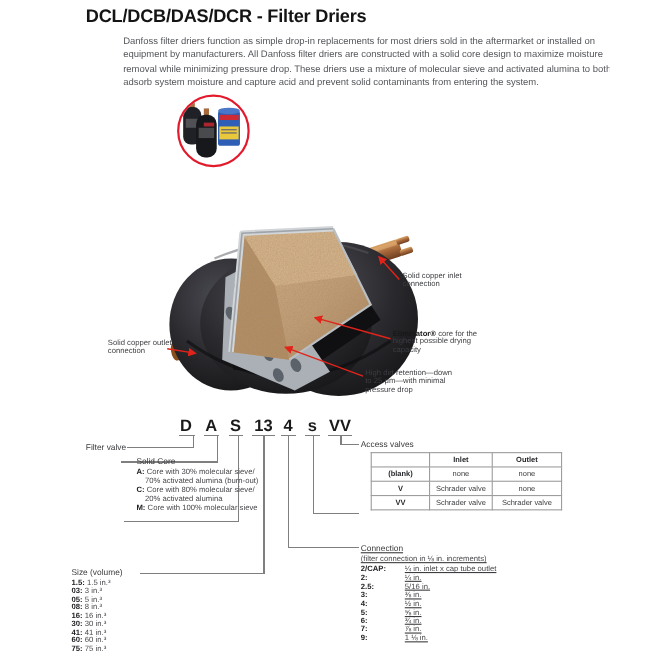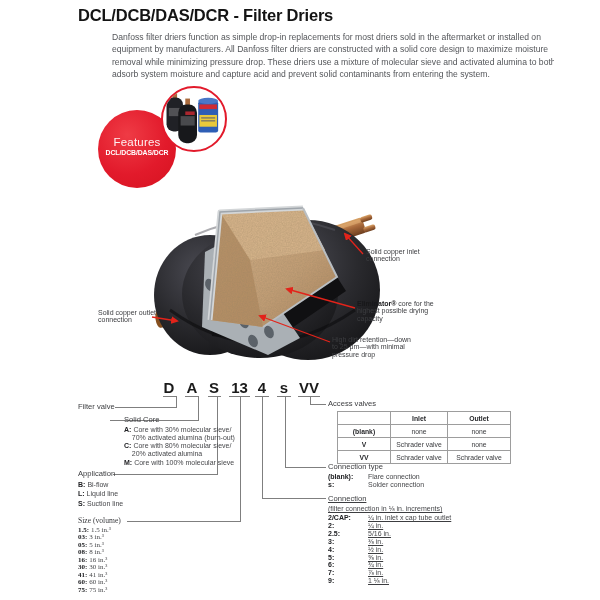--- a/index.html
+++ b/index.html
@@ -40,21 +40,21 @@
 
   
   .sec-title{font-size:7.6px;color:#3a3b3e;}
   .sec-items{font-size:7px;color:#46474a;}
   .sec-items .li b{color:#202124;margin-right:2px;}
   #sec-filter-drier{left:78px;top:402px;}
   #sec-solid-core{left:78px;top:415px;margin-left:46px;}
   #sec-solid-core .sec-items{line-height:8.15px;margin-top:2px;}
   #sec-application{left:78px;top:469px;}
   #sec-application .sec-items{line-height:9.4px;margin-top:2px;}
-  #sec-size{left:78px;top:516px;font-family:Liberation Serif, serif;}
+  #sec-size{left:65px;top:516px;}
   #sec-size .sec-items{line-height:7.45px;margin-top:2px;}
   #sec-access{left:328px;top:399px;}
   #sec-conn-type{left:328px;top:462px;}
   #sec-conn-type .sec-items{line-height:8px;margin-top:2px;}
   #sec-connection{left:328px;top:494px;text-decoration:underline;}
   #sec-connection .sub{font-size:7px;color:#46474a;margin-top:2px;}
   #sec-connection .sec-items{line-height:7.9px;margin-top:2px;}
   .cw{display:inline-block;width:38px;}
 
   
@@ -68,24 +68,20 @@
   svg{display:block;}
 </style>
 </head>
 <body>
 
 <div id="page">
 
   <div class="abs" id="title">DCL/DCB/DAS/DCR - Filter Driers</div>
   <div class="abs" id="intro">Danfoss filter driers function as simple drop-in replacements for most driers sold in the aftermarket or installed on equipment by manufacturers. All Danfoss filter driers are constructed with a solid core design to maximize moisture removal while minimizing pressure drop. These driers use a mixture of molecular sieve and activated alumina to both adsorb system moisture and capture acid and prevent solid contaminants from entering the system.</div>
 
-  <div class="abs" id="badge-red">
-    <div id="badge-label">Features</div>
-    <div id="badge-models">DCL/DCB/DAS/DCR</div>
-  </div>
   <div class="abs" id="badge-photo">
     <svg width="61" height="61" viewBox="0 0 52 50">
 
       <g>
         <rect x="30" y="10" width="17" height="27" rx="2" fill="#2e5eb5"></rect>
         <ellipse cx="38.5" cy="10" rx="8.5" ry="2.6" fill="#4a77c7"></ellipse>
         <rect x="31" y="13" width="15" height="4" fill="#cf2a33"></rect>
         <rect x="31" y="22" width="15" height="10" fill="#e9c93b"></rect>
         <rect x="32.5" y="24" width="12" height="1" fill="#6b6b6b"></rect>
         <rect x="32.5" y="26.5" width="12" height="1" fill="#6b6b6b"></rect>
@@ -253,29 +249,20 @@
     <div class="sec-items">
 
     <div class="li"><b>A:</b><span>Core with 30% molecular sieve/</span></div>
         <div class="li"><b></b><span>&nbsp;&nbsp;&nbsp;70% activated alumina (burn-out)</span></div>
         <div class="li"><b>C:</b><span>Core with 80% molecular sieve/</span></div>
         <div class="li"><b></b><span>&nbsp;&nbsp;&nbsp;20% activated alumina</span></div>
         <div class="li"><b>M:</b><span>Core with 100% molecular sieve</span></div>
       </div>
   </div>
 
-  <div class="abs" id="sec-application">
-    <div class="sec-title">Application</div>
-    <div class="sec-items">
-
-    <div class="li"><b>B:</b><span>Bi-flow</span></div>
-        <div class="li"><b>L:</b><span>Liquid line</span></div>
-        <div class="li"><b>S:</b><span>Suction line</span></div>
-      </div>
-  </div>
 
   <div class="abs" id="sec-size">
     <div class="sec-title">Size (volume)</div>
     <div class="sec-items">
 
     <div class="li"><b>1.5:</b><span>1.5 in.³</span></div>
         <div class="li"><b>03:</b><span>3 in.³</span></div>
         <div class="li"><b>05:</b><span>5 in.³</span></div>
         <div class="li"><b>08:</b><span>8 in.³</span></div>
         <div class="li"><b>16:</b><span>16 in.³</span></div>
@@ -313,28 +300,20 @@
         </tr>
 
         <tr>
           <td>VV</td>
           <td>Schrader valve</td>
           <td>Schrader valve</td>
         </tr>
       </tbody>
   </table>
 
-  <div class="abs" id="sec-conn-type">
-    <div class="sec-title">Connection type</div>
-    <div class="sec-items">
-
-    <div class="li"><b class="cw">(blank):</b><span>Flare connection</span></div>
-        <div class="li"><b class="cw">s:</b><span>Solder connection</span></div>
-      </div>
-  </div>
 
   <div class="abs" id="sec-connection">
     <div class="sec-title">Connection</div>
     <div class="sub">(filter connection in ⅛ in. increments)</div>
     <div class="sec-items">
 
     <div class="li"><b class="cw">2/CAP:</b><span>¼ in. inlet x cap tube outlet</span></div>
         <div class="li"><b class="cw">2:</b><span>¼ in.</span></div>
         <div class="li"><b class="cw">2.5:</b><span>5/16 in.</span></div>
         <div class="li"><b class="cw">3:</b><span>⅜ in.</span></div>

